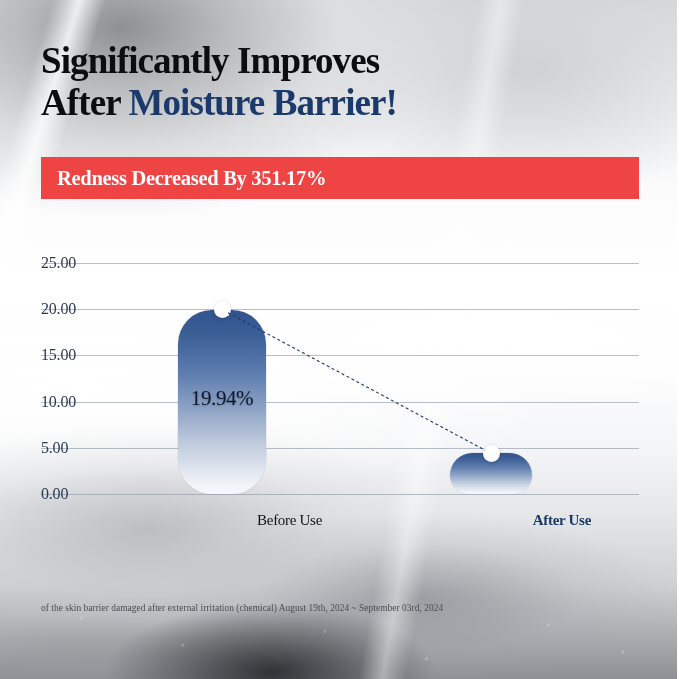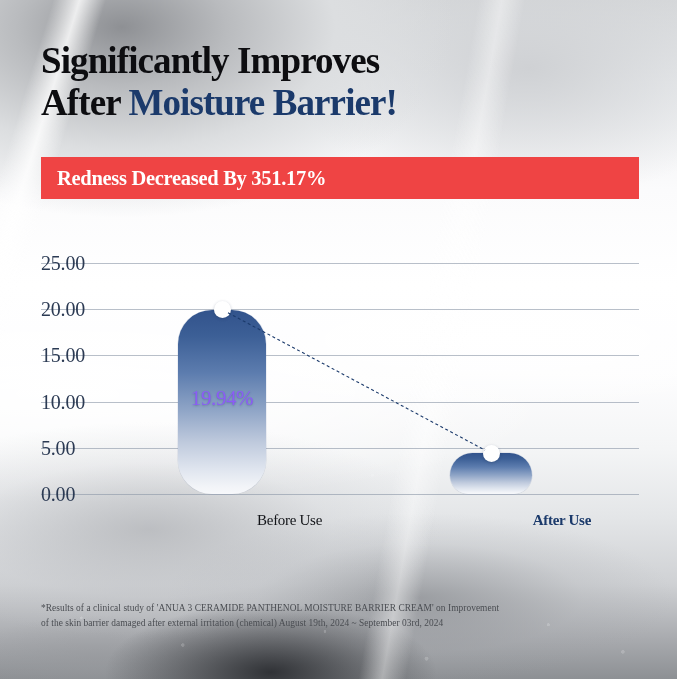--- a/index.html
+++ b/index.html
@@ -112,39 +112,39 @@
     width: 598px;
     height: 1px;
     background: #8d97a8;
     opacity: .62;
   }
   .ytick {
     position: absolute;
     left: 41px;
     width: 66px;
     text-align: left;
-    font-size: 20px;
+    font-size: 16px;
     color: #2b3a53;
     letter-spacing: -0.2px;
     transform: translateY(-50%);
   }
 
   .bar {
     position: absolute;
     border-radius: 34px;
     background: linear-gradient(180deg, #32538c 0%, #3c5f96 14%, #5c7cae 34%, #8ea4c6 54%, #bfcadd 72%, #dee4ee 86%, #f2f4f8 96%, #f7f8fb 100%);
     box-shadow: 0 0 0 0.5px rgba(120,140,175,0.25);
   }
   .bar-b { border-radius: 36px 36px 30px 30px; }
   .bar-value {
     position: absolute;
     left: 0;
     width: 100%;
     text-align: center;
-    color: #8b5cf6;
+    color: #0f172a;
     font-size: 21px;
     letter-spacing: -0.4px;
     text-shadow: 0 1px 2px rgba(40,60,95,0.35);
   }
   .dot {
     position: absolute;
     width: 17px;
     height: 17px;
     border-radius: 50%;
     background: #ffffff;
@@ -215,17 +215,16 @@
         <div class="dot" style="left: 482.5px; top: 444.659px;"></div>
         <svg class="connector" width="679" height="679">
           <line x1="228" y1="312.7544" x2="485" y2="450.1592" stroke="#1b3a6b" stroke-width="1.1" stroke-dasharray="3 2.6"></line>
         </svg>
         <div class="xlabel xlabel-before" style="left: 122px; width: 200px; top: 512px;">Before Use</div>
         <div class="xlabel xlabel-after" style="left: 391px; width: 200px; top: 512px;">After Use</div>
       </div>
   </div>
 
   <div class="footnote">
-    <div>*Results of a clinical study of 'ANUA 3 CERAMIDE PANTHENOL MOISTURE BARRIER CREAM' on Improvement</div>
     <div>of the skin barrier damaged after external irritation (chemical) August 19th, 2024 ~ September 03rd, 2024</div>
   </div>
 
 </div>
 
 </body></html>

